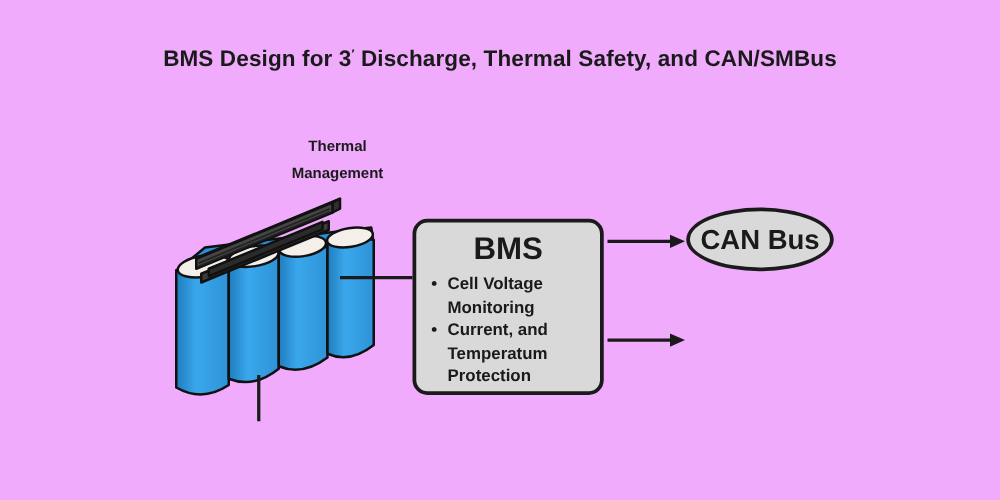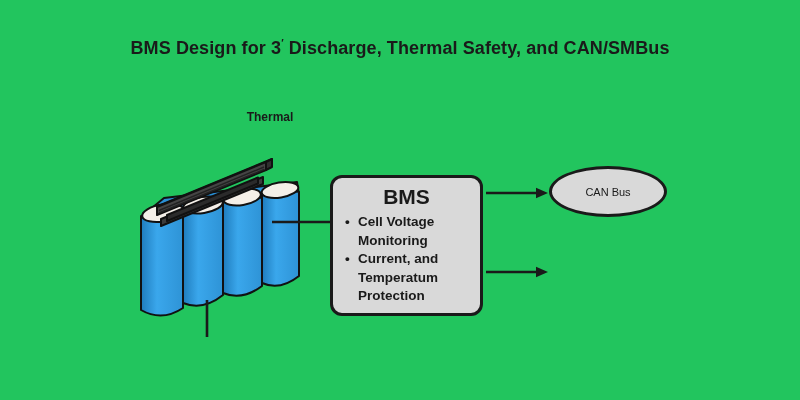--- a/index.html
+++ b/index.html
@@ -1,43 +1,43 @@
 <!DOCTYPE html>
 <html><head>
 <meta charset="utf-8">
 <style>
   html,body{margin:0;padding:0;background:#ffffff;}
   .stage{
-    position:relative;width:800px;height:400px;background:#22c55e;overflow:hidden;
+    position:relative;width:800px;height:400px;background:#f0abfc;overflow:hidden;
     font-family:"Liberation Sans",sans-serif;color:#1a1a1a;
   }
   .title{
     position:absolute;top:31px;left:0;right:0;text-align:center;
     font-weight:bold;font-size:18px;line-height:25px;letter-spacing:.1px;
   }
   .title-sup{font-size:10px;vertical-align:super;}
   .label{position:absolute;font-weight:bold;font-size:12px;line-height:21px;text-align:center;}
   .label-thermal{left:190px;top:107px;width:160px;}
   .label-comm{left:480px;top:126px;width:180px;}
   .label-battery{left:145px;top:338px;width:120px;}
   .diagram-svg{position:absolute;left:0;top:0;}
   .bms-box{
     position:absolute;left:330px;top:175px;width:153px;height:141px;box-sizing:border-box;
     background:#d9d9d9;border:3px solid #1a1a1a;border-radius:12px;
     padding:5px 0 0 12px;
   }
-  .bms-title{text-align:center;font-size:21px;font-weight:bold;margin:2px 12px 4px 0;}
+  .bms-title{text-align:center;font-size:25px;font-weight:bold;margin:2px 12px 4px 0;}
   .bullet-row{display:flex;font-size:13.5px;font-weight:bold;line-height:18.5px;}
   .bullet-dot{width:13px;flex:0 0 13px;}
   .bullet-text{width:106px;}
   .bus-ellipse{
     position:absolute;width:118px;height:51px;box-sizing:border-box;
     background:#d9d9d9;border:3px solid #1a1a1a;border-radius:50%;
     display:flex;align-items:center;justify-content:center;
-    font-size:11px;font-weight:normal;
+    font-size:22px;font-weight:bold;
   }
   .bus-can{left:549px;top:166px;}
   .bus-smb{left:549px;top:246px;}
 </style>
 </head>
 <body>
 
 <div class="stage">
 
   <svg class="diagram-svg" width="800" height="400" viewBox="0 0 800 400">
@@ -88,20 +88,21 @@
       <polygon points="536,266.7 548,272 536,277.3" fill="#1a1a1a"></polygon>
     </g>
   </svg>
 
   <div class="title">
     <div><span>BMS Design for 3</span><sup class="title-sup">′</sup><span> Discharge, Thermal Safety, and CAN/SMBus</span></div>
   </div>
 
   <div class="label label-thermal">
     <div>Thermal</div>
+    <div>Management</div>
   </div>
 
   <div class="bms-box">
     <div class="bms-title">BMS</div>
     <div class="bullet-row">
       <span class="bullet-dot">•</span>
       <span class="bullet-text">Cell Voltage Monitoring</span>
     </div>
     <div class="bullet-row">
       <span class="bullet-dot">•</span>

